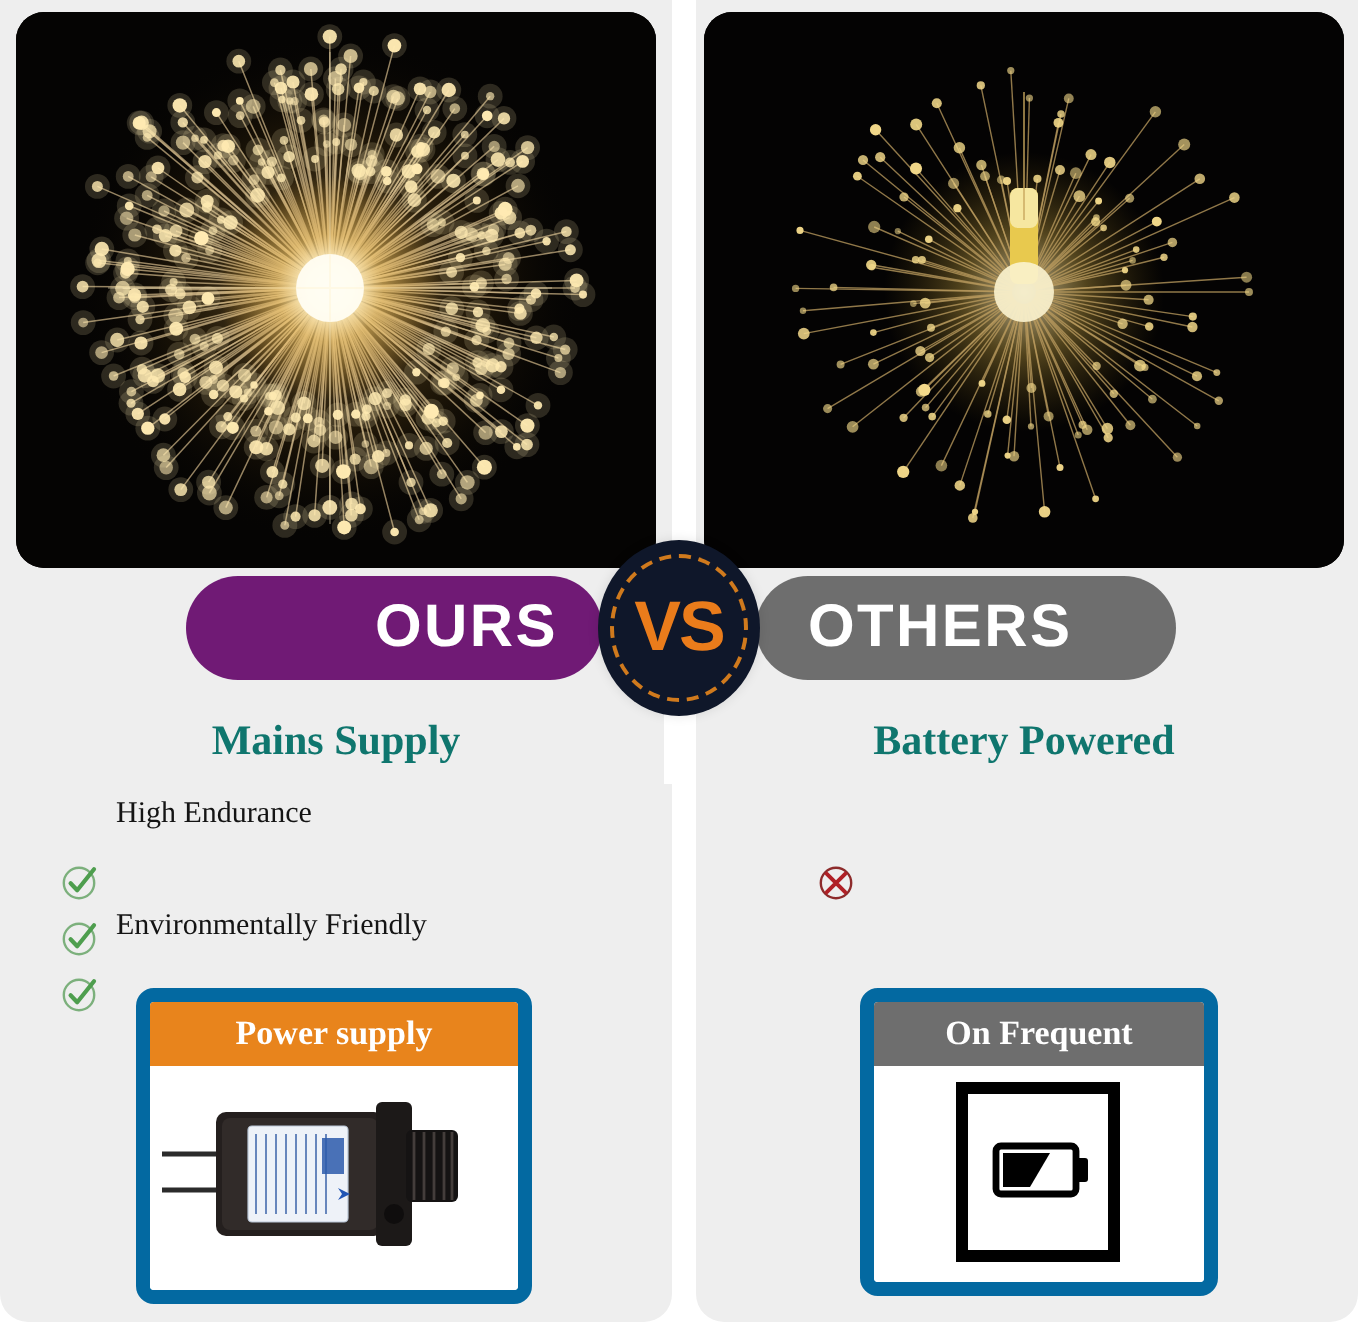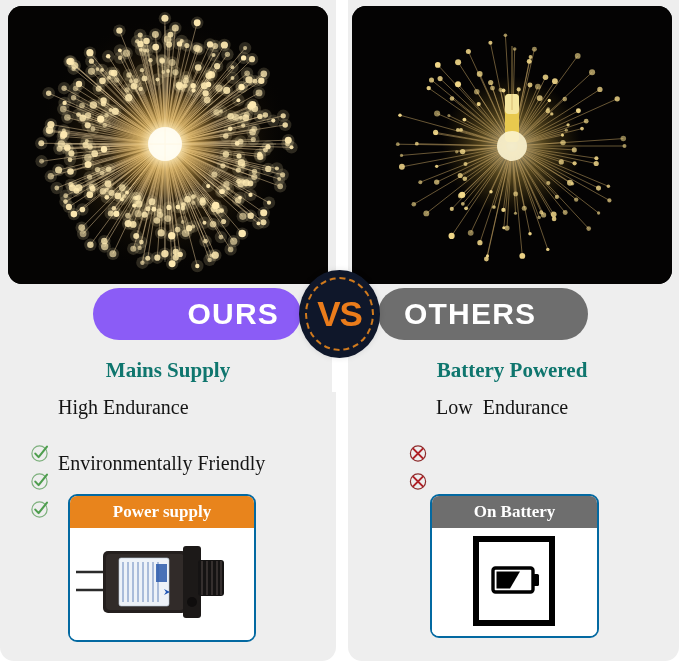--- a/index.html
+++ b/index.html
@@ -32,21 +32,21 @@
   .fw-wrap svg{position:absolute;top:0;left:0;display:block;}
 
   
   .pill{
     position:absolute;top:288px;height:52px;border-radius:26px;
     display:flex;align-items:center;
     font-family:"Liberation Sans", sans-serif;
     font-weight:bold;letter-spacing:1.2px;color:#ffffff;
     font-size:30px;
   }
-  .pill.ours{left:93px;width:208px;background:#8b5cf6;justify-content:flex-end;padding-right:22px;box-sizing:border-box;}
+  .pill.ours{left:93px;width:208px;background:#701a75;justify-content:flex-end;padding-right:22px;box-sizing:border-box;}
   .pill.others{left:378px;width:210px;background:#6e6e6e;justify-content:flex-start;padding-left:26px;box-sizing:border-box;}
 
   .vs-stem{
     position:absolute;left:332px;top:330px;width:15px;height:62px;background:#ffffff;
   }
   .vs-badge{
     position:absolute;left:299px;top:270px;width:81px;height:88px;
     background:#0f172a;border-radius:50%;
     box-shadow:0 0 6px rgba(0,0,0,.10);
     display:flex;align-items:center;justify-content:center;
@@ -70,32 +70,32 @@
   }
   .subhead.left{left:8px;width:320px;}
   .subhead.right{left:352px;width:320px;}
 
   
   .flist{position:absolute;top:394px;margin:0;padding:0;list-style:none;}
   .flist.left{left:30px;}
   .flist.right{left:408px;}
   .flist li{
     display:flex;align-items:center;height:26px;margin-bottom:2px;
-    font-family:"Liberation Serif", serif;font-size:20px;color:#141414;
+    font-family:"Liberation Serif", serif;font-size:15px;color:#141414;
     white-space:pre;
   }
   .flist li .ico{
     width:20px;height:20px;margin-right:8px;flex:0 0 20px;
     position:relative;display:inline-block;
   }
   .flist li .ico svg{display:block;}
 
   
   .pcard{
-    position:absolute;background:#ffffff;border:2px solid #0369a1;
+    position:absolute;background:#ffffff;border:7px solid #0369a1;
     border-radius:9px;overflow:hidden;
   }
   .pcard.left{left:68px;top:494px;width:184px;height:144px;}
   .pcard.right{left:430px;top:494px;width:165px;height:140px;}
   .pcard .cap{
     height:32px;line-height:32px;text-align:center;color:#ffffff;
     font-family:"Liberation Serif", serif;font-weight:bold;font-size:17px;
   }
   .pcard.left .cap{background:#e8841c;}
   .pcard.right .cap{background:#6e6e6e;}
@@ -1328,29 +1328,20 @@
   </ul>
 
   <ul class="flist right">
     <li>
       <span class="ico">
         <svg width="20" height="20" viewBox="0 0 20 20">
           <circle cx="10" cy="10.5" r="7.6" fill="none" stroke="#8d2b2b" stroke-width="1.2"></circle>
           <path d="M5.4 5.9 L14.6 15.1 M14.6 5.9 L5.4 15.1" stroke="#b02026" stroke-width="2" stroke-linecap="round"></path>
         </svg>
       </span>
-      <span>Low  Endurance</span>
-    </li>
-    <li>
-      <span class="ico">
-        <svg width="20" height="20" viewBox="0 0 20 20">
-          <circle cx="10" cy="10.5" r="7.6" fill="none" stroke="#8d2b2b" stroke-width="1.2"></circle>
-          <path d="M5.4 5.9 L14.6 15.1 M14.6 5.9 L5.4 15.1" stroke="#b02026" stroke-width="2" stroke-linecap="round"></path>
-        </svg>
-      </span>
     </li>
   </ul>
 
   <div class="pcard left">
     <div class="cap">Power supply</div>
     <div class="body">
       <svg width="182" height="110" viewBox="0 0 182 110">
         <rect width="182" height="110" fill="#ffffff"></rect>
 
         <path d="M6 44 H40 M6 62 H40" stroke="#2b2b2b" stroke-width="2.4"></path>
@@ -1370,21 +1361,21 @@
         <rect x="128" y="32" width="26" height="36" rx="3" fill="#151313"></rect>
         <g stroke="#443d3b" stroke-width="1.4">
           <path d="M132 33 v34 M137 33 v34 M142 33 v34 M147 33 v34 M151 33 v34"></path>
         </g>
         <circle cx="122" cy="74" r="5" fill="#0f0d0d"></circle>
       </svg>
     </div>
   </div>
 
   <div class="pcard right">
-    <div class="cap">On Battery</div>
+    <div class="cap">On Frequent</div>
     <div class="body">
       <svg width="163" height="106" viewBox="0 0 163 106">
         <rect width="163" height="106" fill="#ffffff"></rect>
         <rect x="44" y="11" width="76" height="84" fill="none" stroke="#000000" stroke-width="6"></rect>
         <rect x="61" y="40" width="40" height="24" rx="2.5" fill="none" stroke="#000000" stroke-width="3.4"></rect>
         <rect x="101" y="46" width="6" height="12" rx="1.5" fill="#000000"></rect>
         <path d="M64.5 43.5 H88 L78 60.5 H64.5 Z" fill="#000000"></path>
       </svg>
     </div>
   </div>

